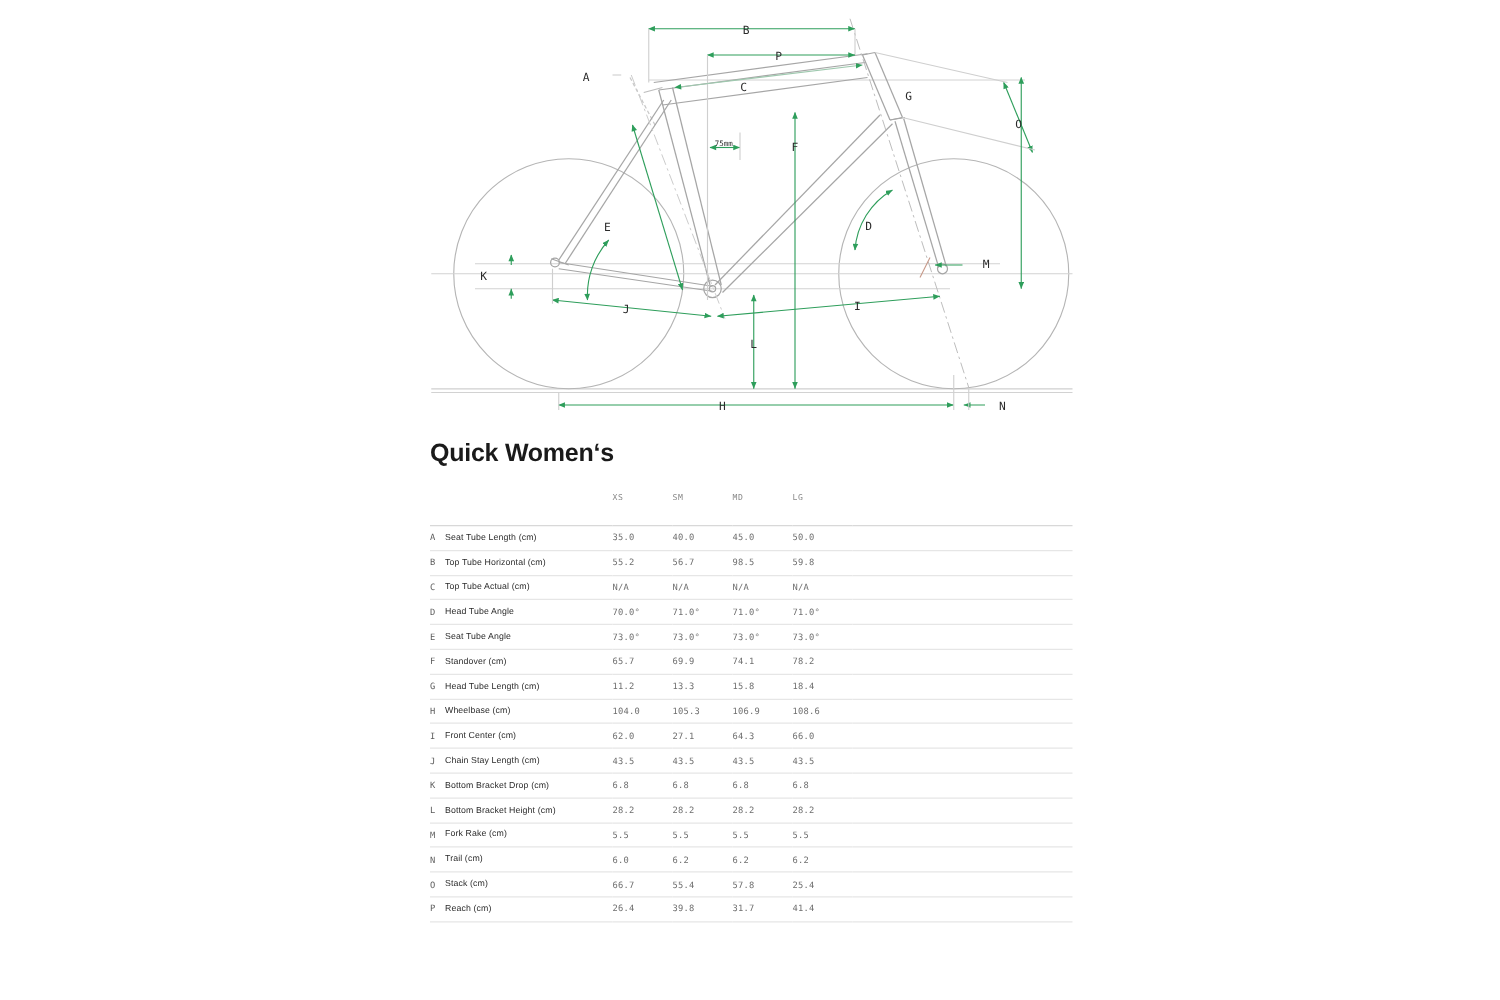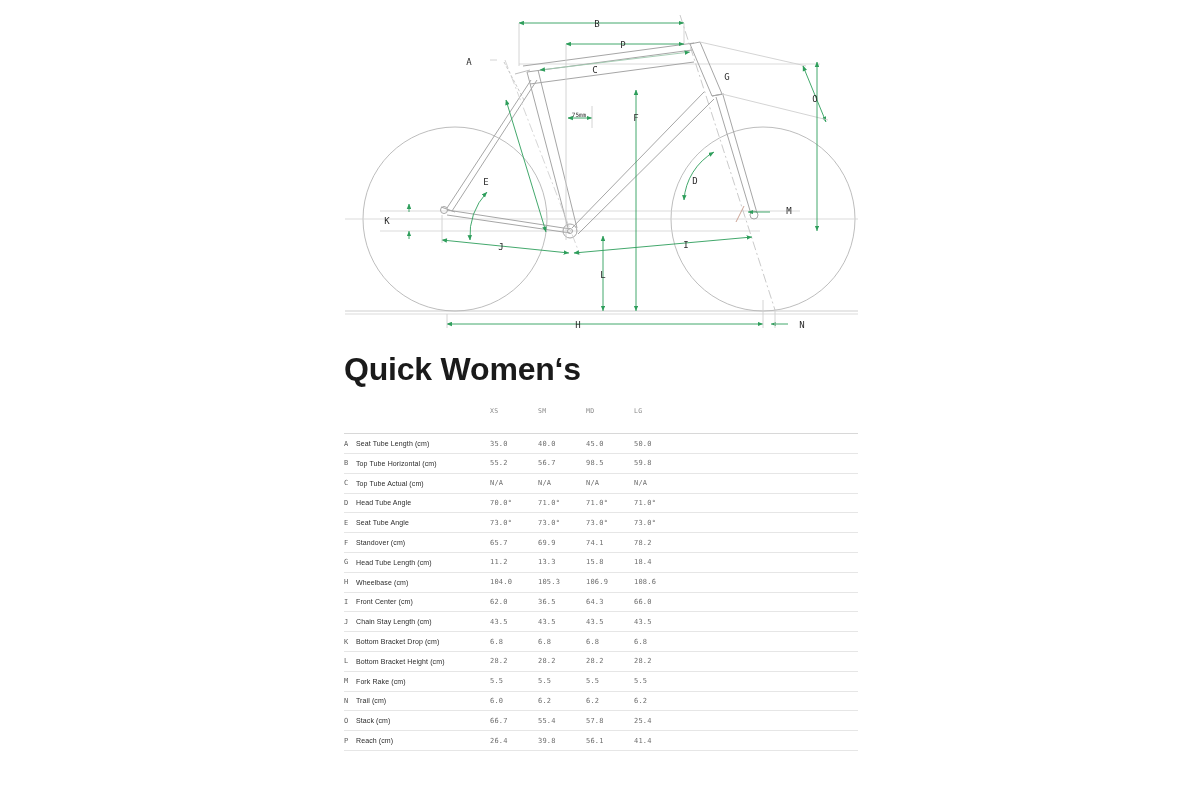--- a/index.html
+++ b/index.html
@@ -34,21 +34,21 @@
   }
 
   
   #spec-block {
     position: absolute;
     left: 344px;
     top: 352px;
     width: 512px;
   }
   #spec-title {
-    font-size: 32px;
+    font-size: 20px;
     font-weight: bold;
     letter-spacing: -0.2px;
     color: #1a1a1a;
     margin: 0 0 14px 0;
     line-height: 1.1;
   }
   table.spec {
     border-collapse: collapse;
     width: 512px;
     table-layout: fixed;
@@ -353,21 +353,21 @@
             <td class="val">104.0</td>
             <td class="val">105.3</td>
             <td class="val">106.9</td>
             <td class="val">108.6</td>
             <td></td>
           </tr>
           <tr>
             <td class="letter">I</td>
             <td class="label">Front Center (cm)</td>
             <td class="val">62.0</td>
-            <td class="val">36.5</td>
+            <td class="val">27.1</td>
             <td class="val">64.3</td>
             <td class="val">66.0</td>
             <td></td>
           </tr>
           <tr>
             <td class="letter">J</td>
             <td class="label">Chain Stay Length (cm)</td>
             <td class="val">43.5</td>
             <td class="val">43.5</td>
             <td class="val">43.5</td>
@@ -417,21 +417,21 @@
             <td class="val">55.4</td>
             <td class="val">57.8</td>
             <td class="val">25.4</td>
             <td></td>
           </tr>
           <tr>
             <td class="letter">P</td>
             <td class="label">Reach (cm)</td>
             <td class="val">26.4</td>
             <td class="val">39.8</td>
-            <td class="val">56.1</td>
+            <td class="val">31.7</td>
             <td class="val">41.4</td>
             <td></td>
           </tr>
         </tbody>
     </table>
   </div>
 
 </div>
 
 </body></html>

